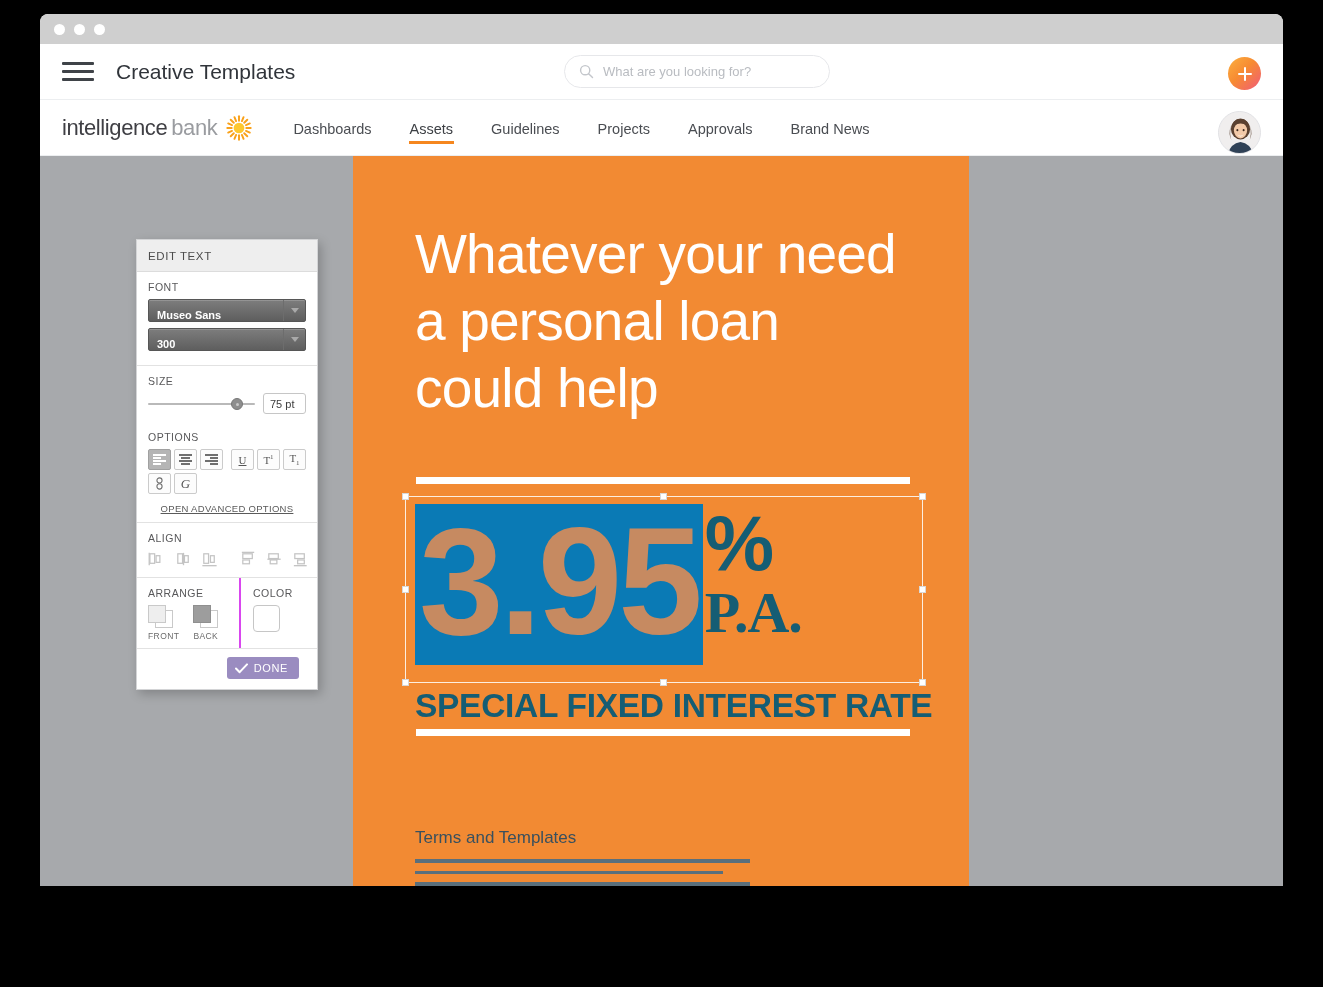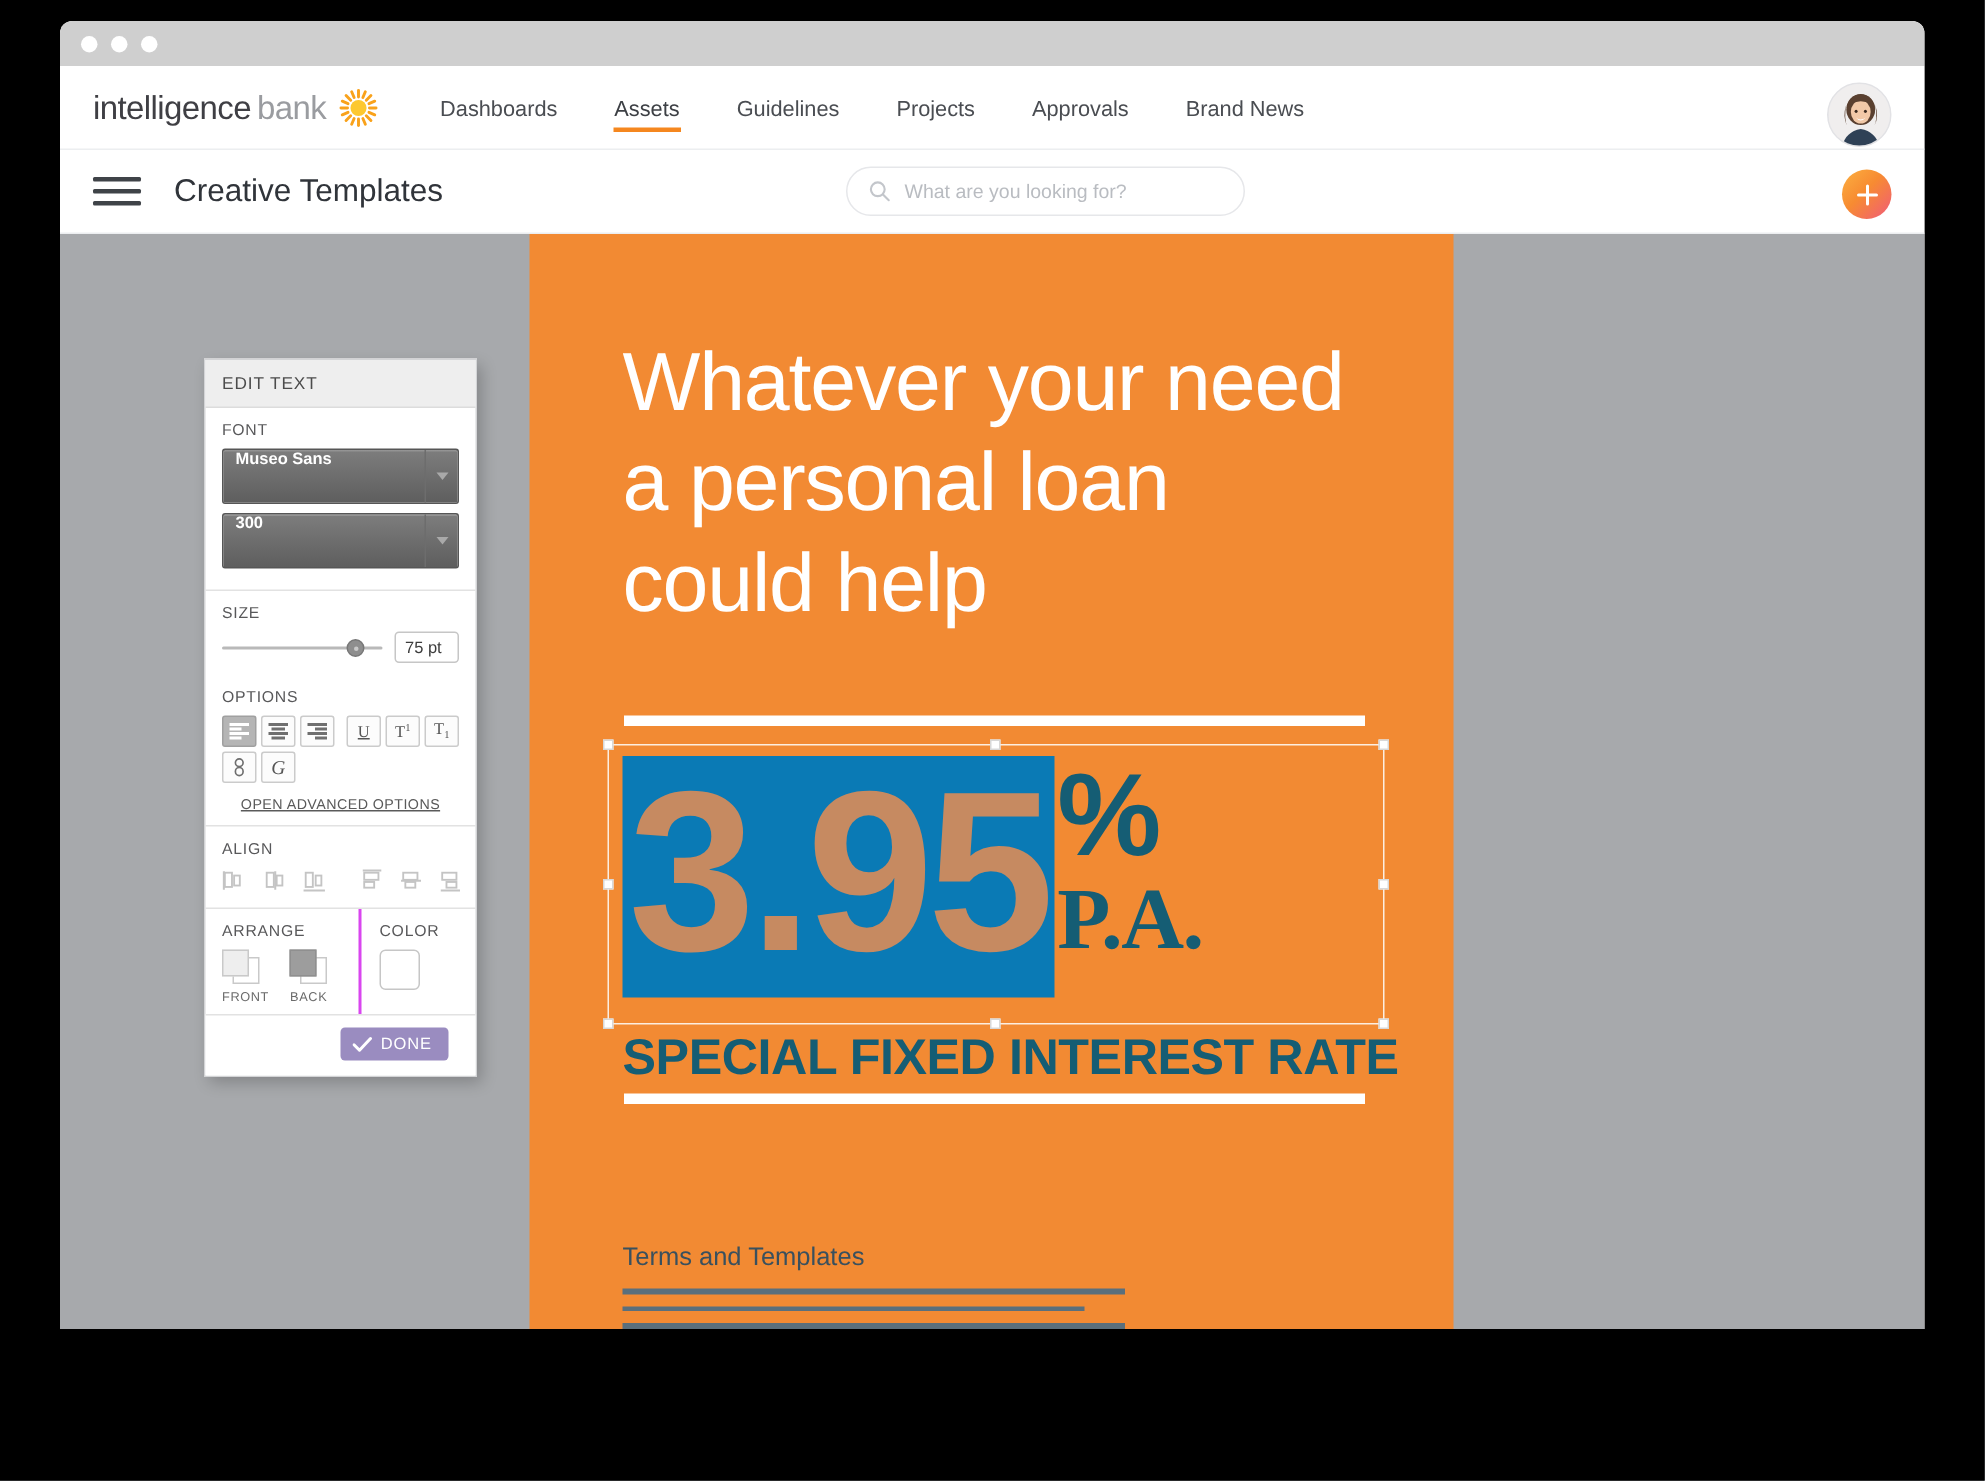--- a/index.html
+++ b/index.html
@@ -184,24 +184,24 @@
     padding: 10px 11px 9px 11px;
     font-size: 11.5px; letter-spacing: 0.6px; color: #4c4c4c; font-weight: 400;
   }
   .sec { padding: 9px 11px 8px 11px; }
   .sec-div { border-bottom: 1px solid #e2e2e2; }
   .sec-label {
     font-size: 10.5px; letter-spacing: 0.5px; color: #58585a;
     margin-bottom: 6px; text-transform: uppercase;
   }
   .dropdown {
-    height: 37px; margin-bottom: 6px;
+    height: 23px; margin-bottom: 6px;
     background: linear-gradient(#7d7d7d,#5e5e5e);
     border: 1px solid #565656; border-radius: 2px;
-    display: flex; align-items: flex-start; cursor: pointer;
+    display: flex; align-items: flex-end; cursor: pointer;
     box-shadow: inset 0 1px 0 rgba(255,255,255,0.18);
   }
   .dropdown .dd-text {
     flex: 1; color: #ffffff; font-size: 11px; font-weight: 700;
     padding-left: 8px; overflow: hidden; white-space: nowrap;
   }
   .dropdown .dd-arrow {
     width: 22px; height: 100%;
     border-left: 1px solid #6d6d6d;
     display: flex; align-items: center; justify-content: center;
@@ -292,20 +292,40 @@
 </style>
 </head>
 <body>
 
 <div id="browser-window">
 
   <div id="titlebar">
     <span class="dot"></span>
     <span class="dot"></span>
     <span class="dot"></span>
+  </div>
+
+  <div id="subbar">
+    <div id="hamburger">
+      <span></span>
+        <span></span>
+        <span></span>
+    </div>
+    <div id="page-title">Creative Templates</div>
+    <div id="searchbox">
+      <svg width="15" height="15" viewBox="0 0 16 16">
+        <circle cx="6.6" cy="6.6" r="4.9" fill="none" stroke="#c3c6cb" stroke-width="1.5"></circle>
+        <line x1="10.3" y1="10.3" x2="14.4" y2="14.4" stroke="#c3c6cb" stroke-width="1.5" stroke-linecap="round"></line>
+      </svg>
+      <span id="search-placeholder">What are you looking for?</span>
+    </div>
+    <div id="addbtn">
+      <span class="plus-h"></span>
+      <span class="plus-v"></span>
+    </div>
   </div>
 
   <div id="topnav">
     <div id="logo-wrap">
       <span class="logo-a">intelligence</span>
         <span class="logo-b">bank</span>
       <svg id="sun-icon" viewBox="0 0 32 32">
         <g fill="#f9a21b">
           <circle cx="16" cy="16" r="6.6" fill="#fdc82f"></circle>
           <g stroke="#f9a21b" stroke-width="2.4" stroke-linecap="round">
@@ -343,40 +363,20 @@
         <ellipse cx="21.5" cy="17" rx="9.6" ry="10.4" fill="#5a4030"></ellipse>
         <ellipse cx="21.5" cy="18.6" rx="6.6" ry="7.8" fill="#f2c9a8"></ellipse>
         <path d="M12 16 Q14 7 21.5 7 Q29 7 31 16 Q29 12 21.5 11.5 Q15 12 12 16Z" fill="#5a4030"></path>
         <path d="M11.8 14 q-1.6 9 0.6 14 q-3.2 -6 -0.6 -14Z" fill="#5a4030"></path>
         <path d="M31.2 14 q1.6 9 -0.6 14 q3.2 -6 0.6 -14Z" fill="#5a4030"></path>
         <ellipse cx="18.4" cy="18.2" rx="1" ry="1.1" fill="#3b2a20"></ellipse>
         <ellipse cx="24.6" cy="18.2" rx="1" ry="1.1" fill="#3b2a20"></ellipse>
         <path d="M18.2 22.4 q3.3 2.6 6.6 0 q-3.3 4 -6.6 0Z" fill="#ffffff"></path>
         <path d="M9 43 q1.5 -11 12.5 -13 q11 2 12.5 13Z" fill="#2f4156"></path>
       </svg>
-    </div>
-  </div>
-
-  <div id="subbar">
-    <div id="hamburger">
-      <span></span>
-        <span></span>
-        <span></span>
-    </div>
-    <div id="page-title">Creative Templates</div>
-    <div id="searchbox">
-      <svg width="15" height="15" viewBox="0 0 16 16">
-        <circle cx="6.6" cy="6.6" r="4.9" fill="none" stroke="#c3c6cb" stroke-width="1.5"></circle>
-        <line x1="10.3" y1="10.3" x2="14.4" y2="14.4" stroke="#c3c6cb" stroke-width="1.5" stroke-linecap="round"></line>
-      </svg>
-      <span id="search-placeholder">What are you looking for?</span>
-    </div>
-    <div id="addbtn">
-      <span class="plus-h"></span>
-      <span class="plus-v"></span>
     </div>
   </div>
 
   <div id="workspace">
 
     <div id="canvas">
       <div id="headline">Whatever your need a personal loan could help</div>
 
       <div class="rule" id="rule-top"></div>
 

